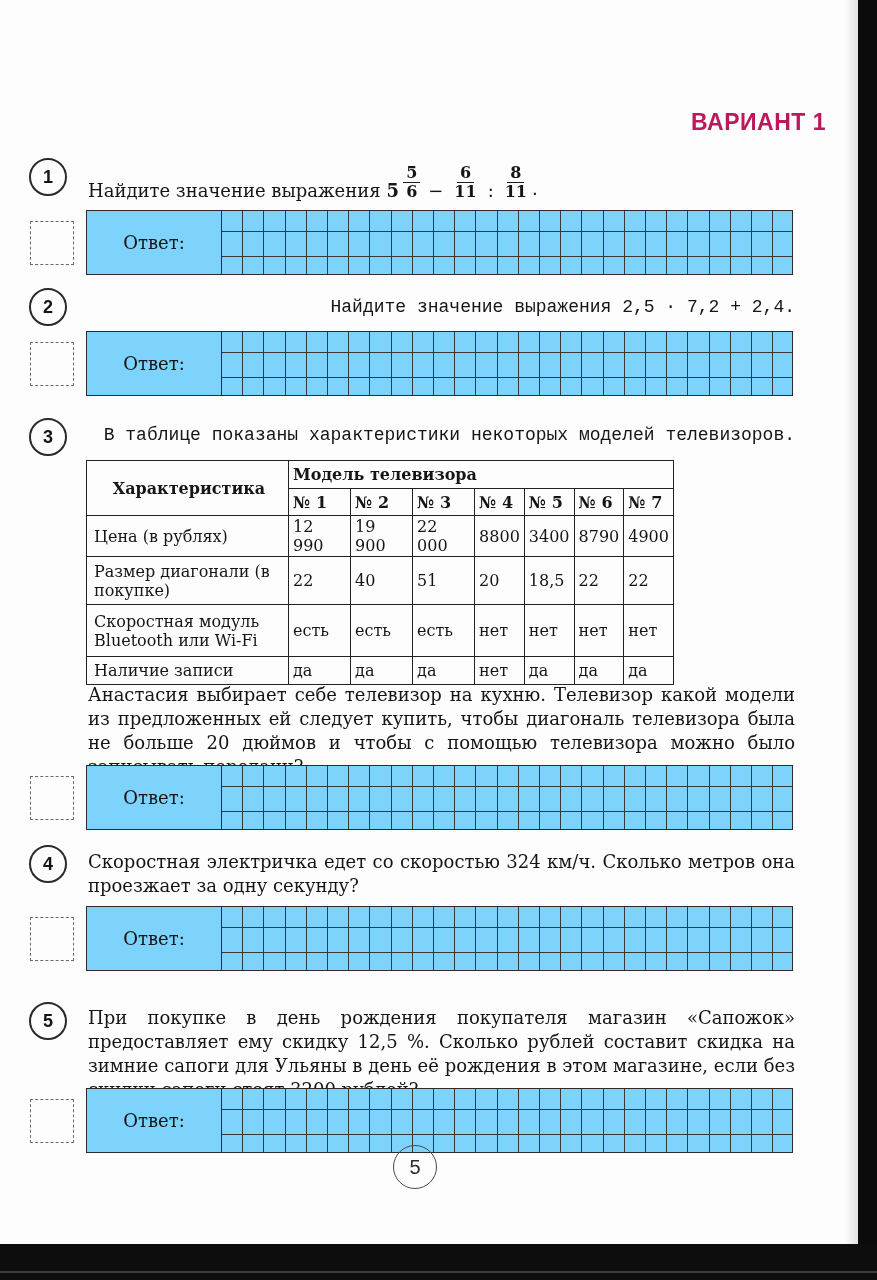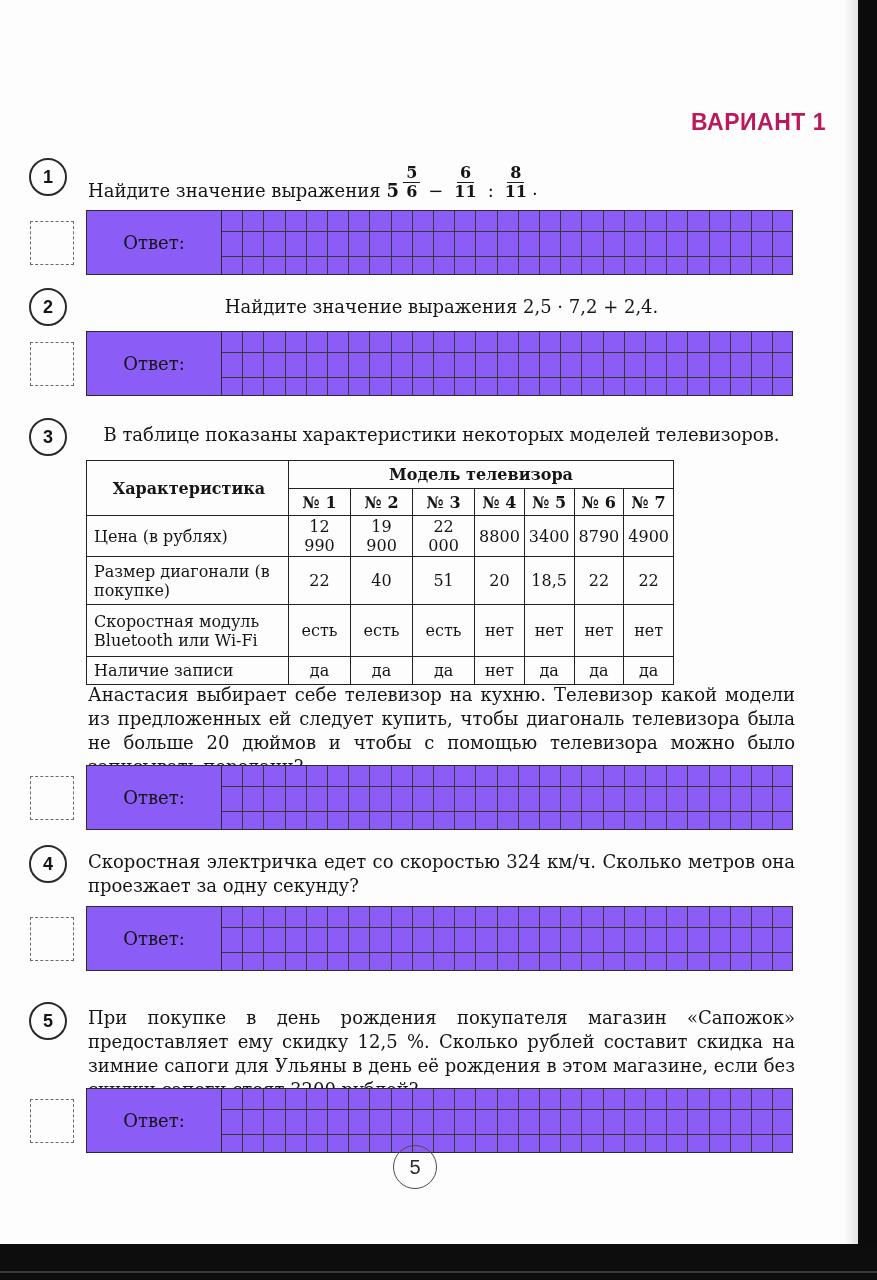--- a/index.html
+++ b/index.html
@@ -39,39 +39,39 @@
     position:absolute; left:29px; width:38px; height:38px;
     border:2px solid #2a2a2a; border-radius:50%;
     display:flex; align-items:center; justify-content:center;
     font-family:"Liberation Sans", sans-serif; font-weight:bold; font-size:18px;
   }
 
   .ptext {
     position:absolute; left:88px; width:707px;
     font-size:18px; line-height:24px; text-align:justify;
   }
-  .ptext.single { text-align:center; }
+  .ptext.single { text-align:right;font-family:Liberation Mono, monospace; }
 
   .expr-row {
     position:absolute; left:88px; display:flex; align-items:flex-end;
     font-size:18px;
   }
   .frac {
     display:inline-flex; flex-direction:column; align-items:center;
     font-size:16px; line-height:18px; margin:0 2px; font-weight:bold;
   }
   .frac .fn { border-bottom:1.6px solid #1d1d1d; padding:0 3px; }
   .frac .fd { padding:0 3px; }
   .expr-op { margin:0 6px; }
   .expr-whole { margin-left:6px; margin-right:2px; font-weight:bold; }
   .expr-tail { align-self:flex-end; padding-bottom:2px; }
 
   .answer-box {
     position:absolute; left:86px; width:707px; height:65px;
-    border:1.6px solid #2b2b2b; display:flex; background:#8b5cf6;
+    border:1.6px solid #2b2b2b; display:flex; background:#7dd3fc;
   }
   .answer-label {
     width:135px; flex:0 0 135px; border-right:1.6px solid #2b2b2b;
     display:flex; align-items:center; justify-content:center;
     font-size:18px;
   }
   .answer-grid { flex:1; display:flex; flex-direction:column; }
   .g-row {
     background-image:repeating-linear-gradient(to right,
       transparent 0, transparent 20.1px, #383838 20.1px, #383838 21.2px);
@@ -83,21 +83,21 @@
   .dashed-box {
     position:absolute; left:30px; width:44px; height:44px;
     border:1.6px dashed #6a6a6a; background:#fdfdfd;
   }
 
   .tv-table {
     position:absolute; left:86px; top:460px; width:588px;
     border-collapse:collapse; font-size:16px;
   }
   .tv-table td {
-    border:1.6px solid #222; text-align:center; vertical-align:middle;
+    border:1.6px solid #222; vertical-align:middle;
     padding:1px 4px;
   }
   .tv-table .rlabel { text-align:left; padding-left:7px; }
   .tv-table .bold { font-weight:bold; }
   .tv-table tr.h1 td { height:28px; }
   .tv-table tr.h2 td { height:27px; }
   .tv-table tr.r-price td { height:29px; }
   .tv-table tr.r-diag td { height:48px; }
   .tv-table tr.r-bt td { height:52px; }
   .tv-table tr.r-rec td { height:28px;margin-top:9px; }

